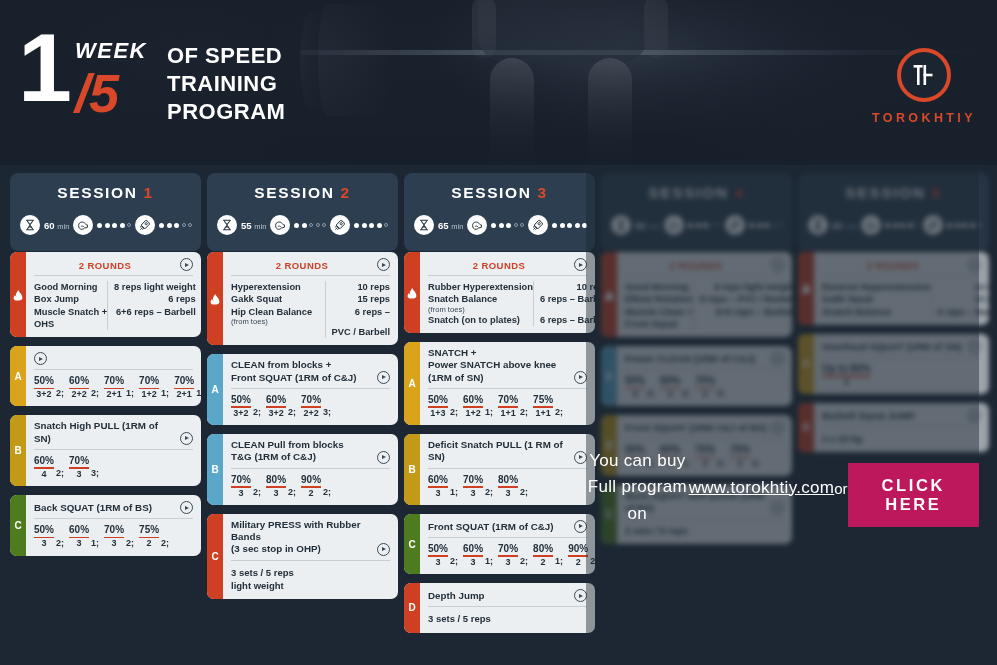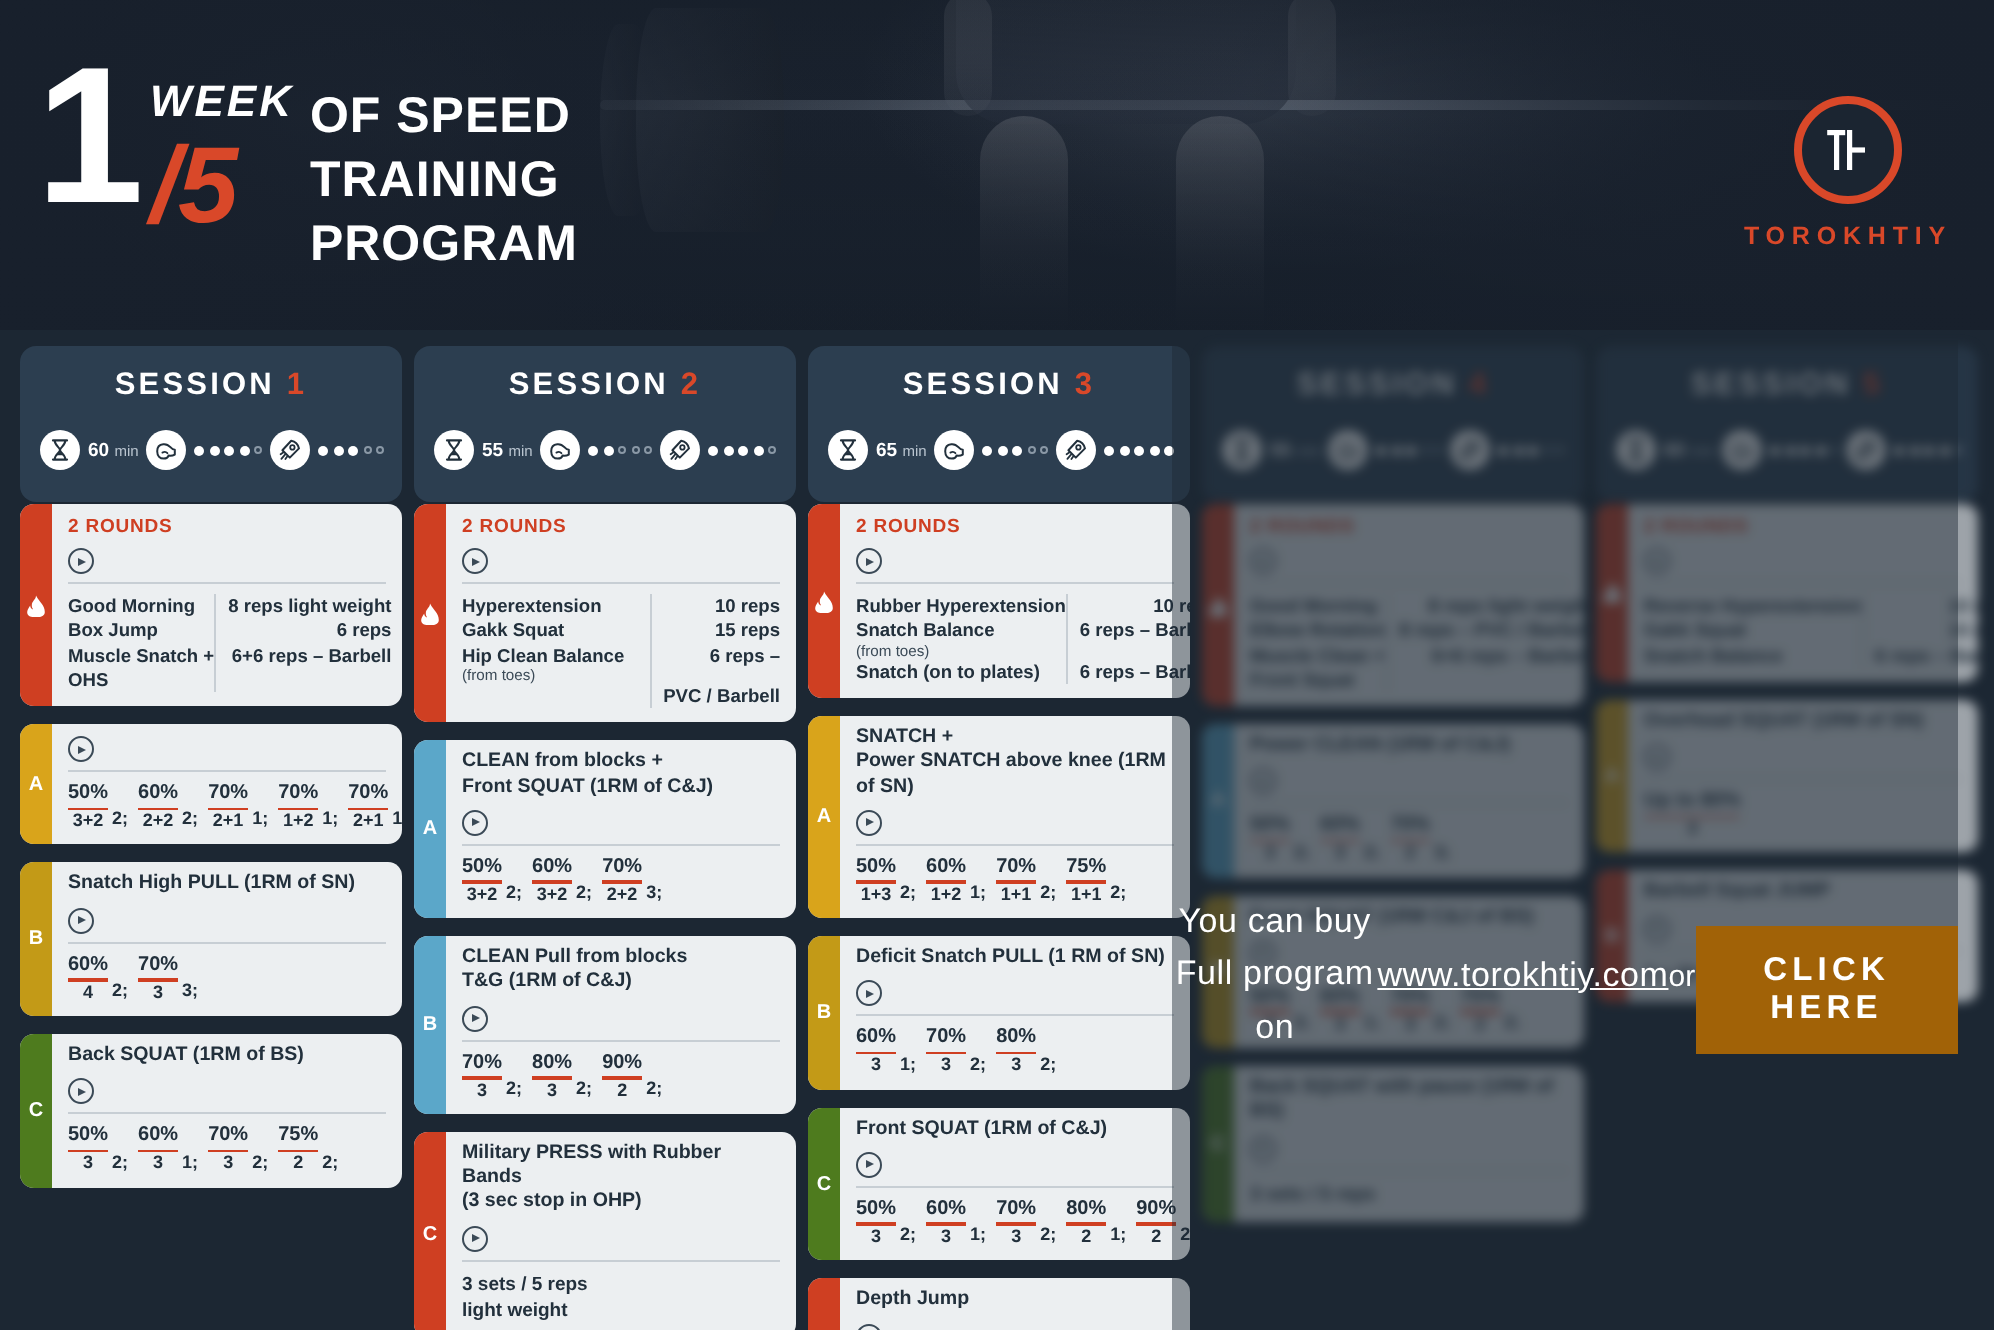--- a/index.html
+++ b/index.html
@@ -85,22 +85,22 @@
   .wk-col { margin-left: 6px; padding-top: 14px; font-style: italic; }
   .wk-word {
     font-size: 22px; font-weight: bold; color: #ffffff;
     letter-spacing: 1.5px; line-height: 1;
   }
   .wk-frac {
     font-size: 54px; font-weight: bold; color: #d94829;
     letter-spacing: -1px; line-height: 1; margin-top: 4px;
   }
   .hero-heading {
-    margin-left: 8px; padding-top: 16px;
-    font-size: 25px; font-weight: bold; color: #ffffff;
+    margin-left: 20px; padding-top: 16px;
+    font-size: 22px; font-weight: bold; color: #ffffff;
     line-height: 1.28; letter-spacing: 0.5px;
   }
 
   .brand {
     position: absolute; right: 18px; top: 48px;
     width: 110px; text-align: center;
   }
   .brand-mark {
     width: 54px; height: 54px; margin: 0 auto;
     border-radius: 50%;
@@ -172,23 +172,22 @@
     color: #ffffff; font-size: 10px; font-weight: bold;
   }
   .bar-red    { background: #cf3f22; }
   .bar-gold   { background: #d9a41b; }
   .bar-blue   { background: #5ba7c9; }
   .bar-green  { background: #4e7b1e; }
   .bar-olive  { background: #c39a17; }
 
   .card-body { padding: 5px 8px 7px 8px; }
   .card-top {
-    display: flex; align-items: flex-start; justify-content: space-between;
+    display: flex; align-items: flex-end; justify-content: space-between;
     gap: 4px;
-    flex-direction: column;
   }
   .rounds-label {
     flex: 1; text-align: center;
     font-size: 9.5px; font-weight: bold; color: #cf3f22;
     letter-spacing: 0.4px; padding-top: 1px;
   }
   .card-title {
     flex: 1;
     font-size: 9.8px; font-weight: bold; color: #22303c;
     line-height: 1.25;
@@ -248,21 +247,21 @@
     font-size: 17px; color: #ffffff; line-height: 1.55;
     letter-spacing: 0.3px;
   }
   .cta-url {
     font-size: 17px; color: #ffffff; text-decoration: underline;
     letter-spacing: 0.3px; display: block;
   }
   .cta-or { font-size: 15px; color: #ffffff; margin-top: 2px; }
   .cta-btn {
     margin-top: 14px;
-    background: #a16207;
+    background: #be185d;
     color: #ffffff;
     font-size: 16.5px; font-weight: bold;
     letter-spacing: 2.6px;
     padding: 13px 34px;
     border: none; cursor: pointer;
     font-family: "Liberation Sans", sans-serif;
   }
 </style>
 </head>
 <body>

